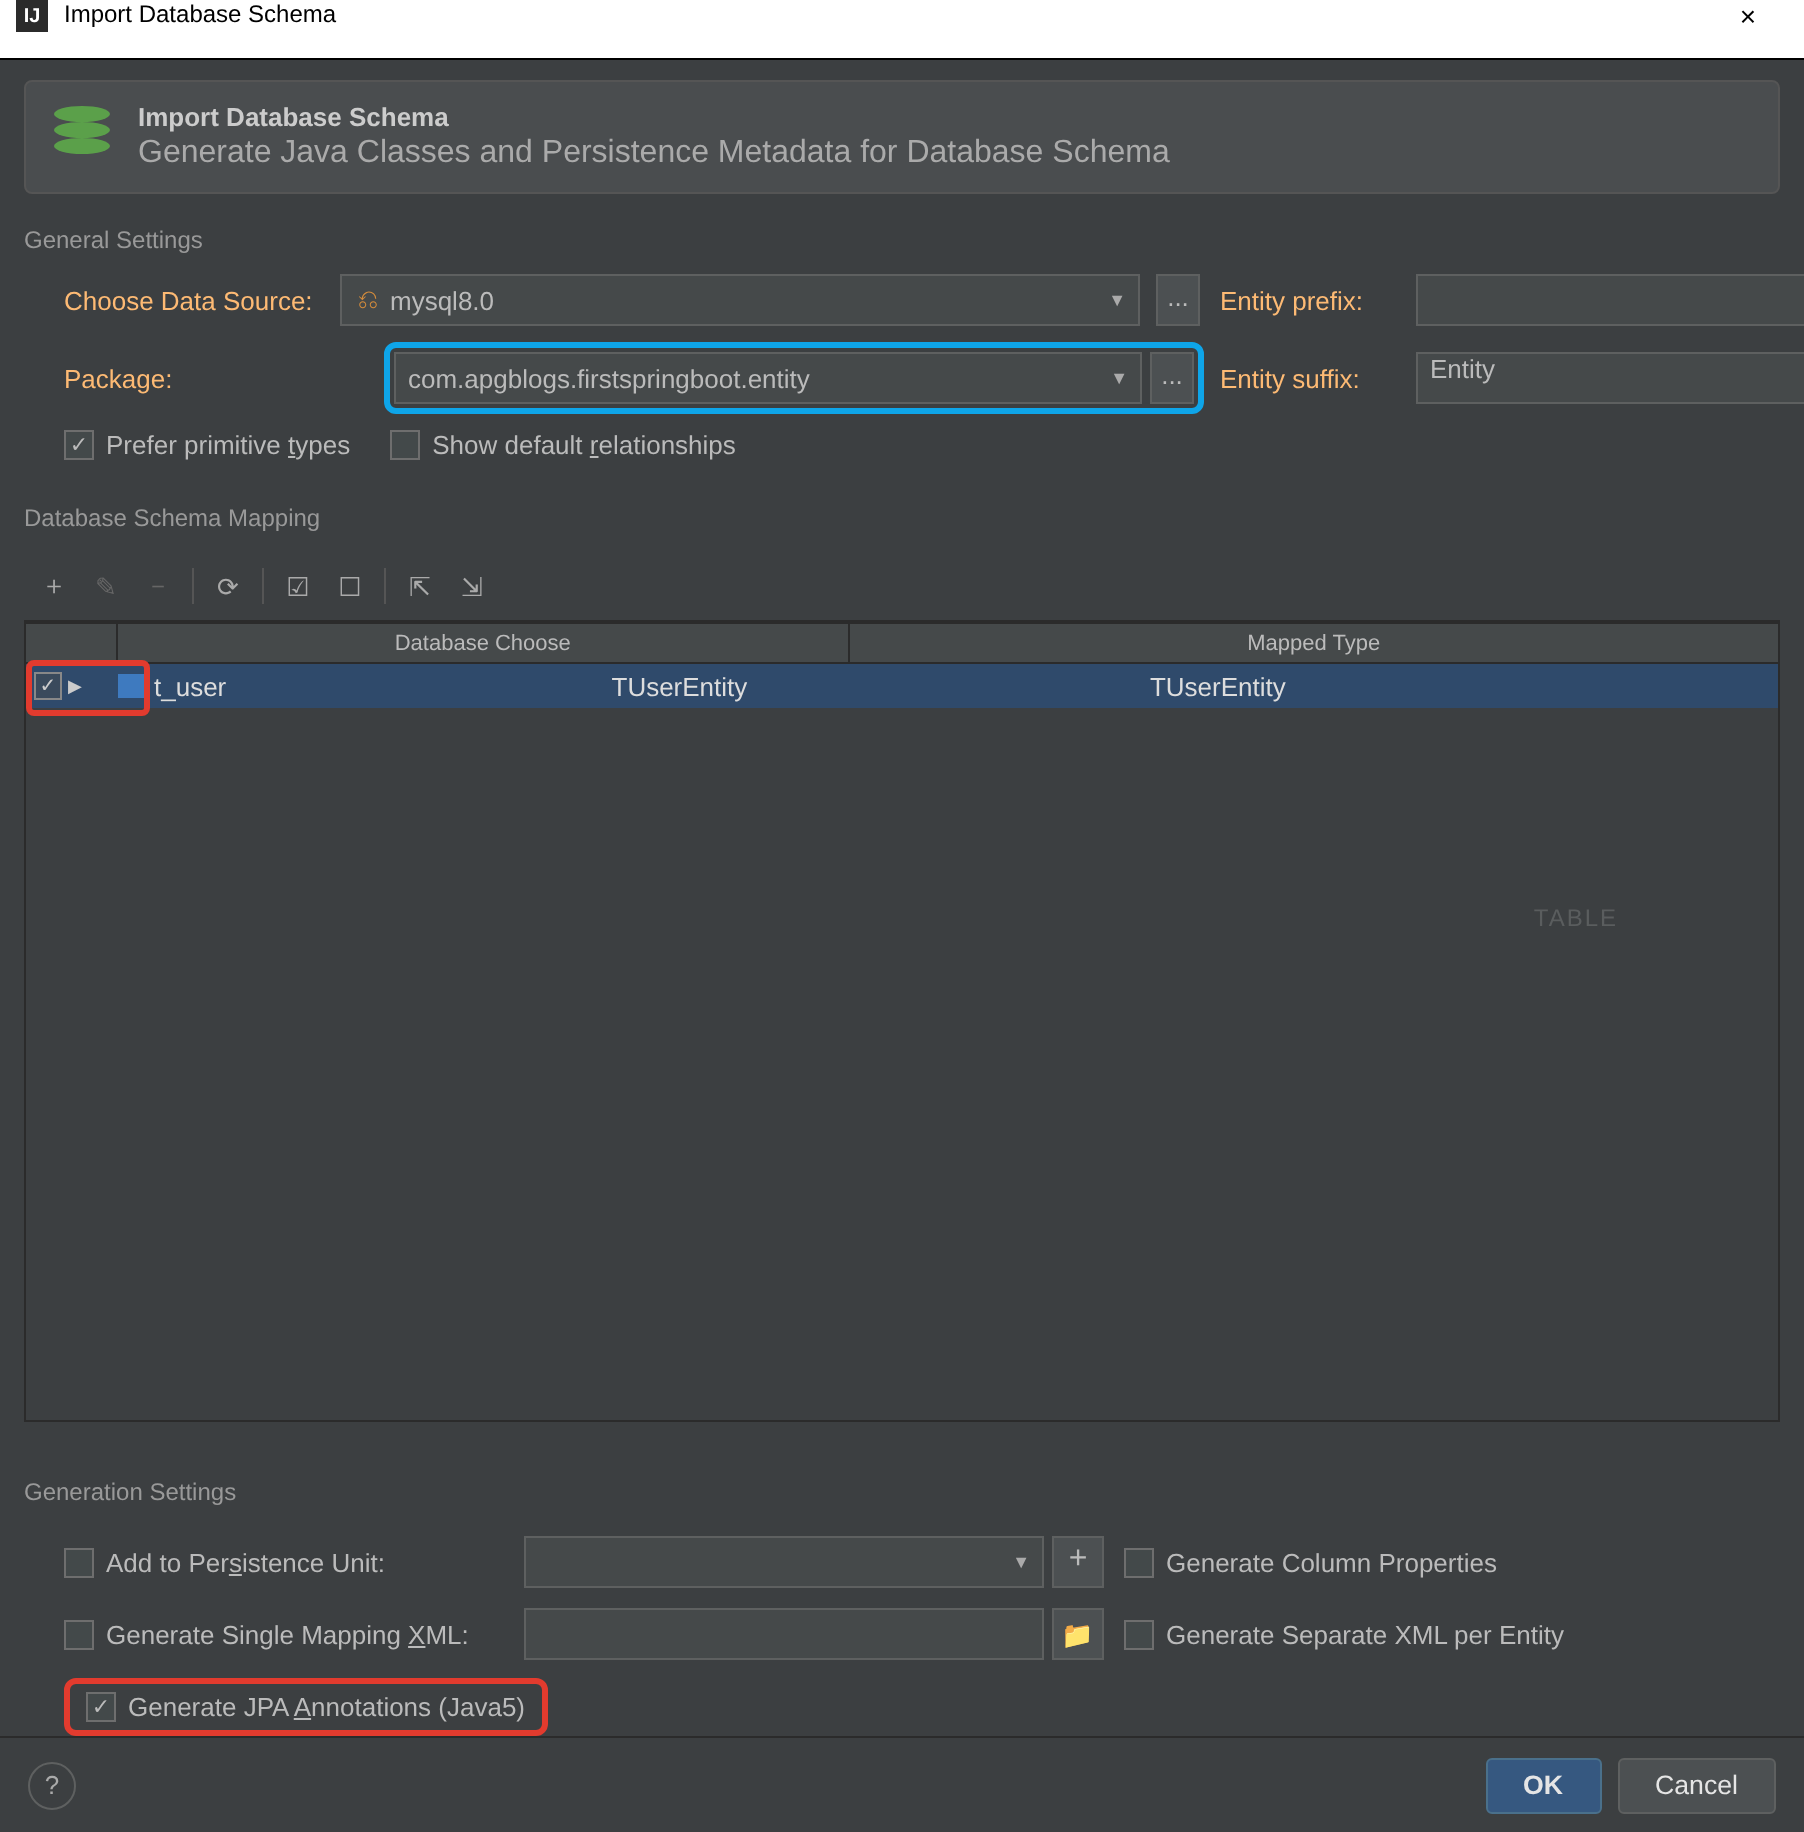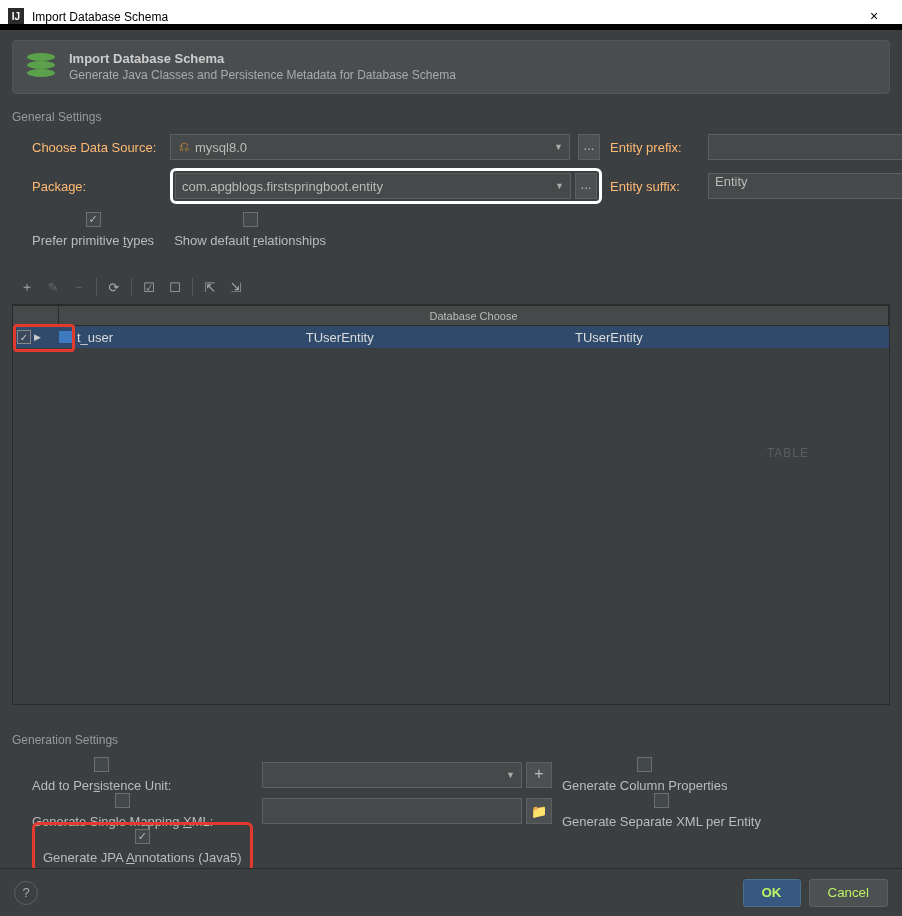--- a/index.html
+++ b/index.html
@@ -9,23 +9,23 @@
   font-size: 13px;
   color: #bbbbbb;
   width: 902px;
   height: 916px;
   overflow: hidden;
 }
 .titlebar {
   height: 30px;
   background: #ffffff;
   display: flex;
-  align-items: flex-end;
+  align-items: flex-start;
   padding: 0 8px;
-  border-bottom: 6px solid #000000;
+  border-bottom: 1px solid #000000;
   color: #000;
 }
 .titlebar .app-icon {
   width: 16px;
   height: 16px;
   background: #2b2b2b;
   margin-right: 8px;
   display: flex;
   align-items: center;
   justify-content: center;
@@ -70,21 +70,21 @@
 .db-cyl.c1 { top: 2px; }
 .db-cyl.c2 { top: 10px; }
 .db-cyl.c3 { top: 18px; }
 .banner-text .banner-title {
   font-weight: bold;
   color: #ccc;
   margin-bottom: 2px;
 }
 .banner-text .banner-sub {
   color: #aaa;
-  font-size: 12px;
+  font-size: 16px;
 }
 .section-label {
   color: #999;
   font-size: 12px;
   margin: 6px 0 10px 0;
 }
 .form-grid {
   display: grid;
   grid-template-columns: 130px 400px 24px 90px 200px;
   gap: 8px 8px;
@@ -126,41 +126,41 @@
   cursor: pointer;
 }
 .text-input {
   height: 26px;
   background: #45494a;
   border: 1px solid #5e6060;
   padding: 0 6px;
   color: #bbb;
 }
 .red-box {
-  border: 3px solid #ffffff;
+  border: 3px solid #0ea5e9;
   border-radius: 6px;
   padding: 2px;
+  margin-left: 22px;
 }
 .pkg-wrap {
   display: flex;
   gap: 4px;
   align-items: center;
 }
 .checkbox-row {
   display: flex;
   align-items: center;
   gap: 20px;
   padding-left: 20px;
   margin-top: 8px;
 }
 .chk {
   display: flex;
   align-items: center;
   gap: 6px;
-  flex-direction: column;
 }
 .chkbox {
   width: 15px;
   height: 15px;
   border: 1px solid #6e6e6e;
   background: #43494a;
   display: flex;
   align-items: center;
   justify-content: center;
   font-size: 11px;
@@ -322,21 +322,21 @@
   justify-content: center;
   color: #aaa;
   cursor: pointer;
 }
 .footer-spacer { flex: 1; }
 .btn {
   height: 28px;
   padding: 0 18px;
   border: 1px solid #5e6060;
   background: #4c5052;
-  color: #bef264;
+  color: #e5e5e5;
   cursor: pointer;
   margin-left: 8px;
   border-radius: 3px;
 }
 .btn.primary {
   background: #365880;
   border-color: #4a708b;
   font-weight: bold;
 }
 </style>
@@ -395,37 +395,39 @@
       <div class="chkbox checked"></div>
       <span>Prefer primitive <u class="mnemonic">t</u>ypes</span>
     </div>
     <div class="chk">
       <div class="chkbox"></div>
       <span>Show default <u class="mnemonic">r</u>elationships</span>
     </div>
   </div>
 
   <div class="schema-section">
+    <div class="section-label">Database Schema Mapping</div>
     <div class="toolbar">
       <div class="tool-btn">＋</div>
       <div class="tool-btn disabled">✎</div>
       <div class="tool-btn disabled">－</div>
       <div class="tool-sep"></div>
       <div class="tool-btn">⟳</div>
       <div class="tool-sep"></div>
       <div class="tool-btn">☑</div>
       <div class="tool-btn">☐</div>
       <div class="tool-sep"></div>
       <div class="tool-btn">⇱</div>
       <div class="tool-btn">⇲</div>
     </div>
     <div class="table-wrap">
       <div class="thead">
         <div class="th c0"></div>
         <div class="th c1">Database Choose</div>
+        <div class="th c3">Mapped Type</div>
       </div>
       <div class="trow">
         <div class="td c0">
           <div class="row-chk checked"></div>
           <span class="expand-arrow">▶</span>
         </div>
         <div class="td c1">
           <span class="tbl-icon"></span>
           <span>t_user</span>
         </div>

